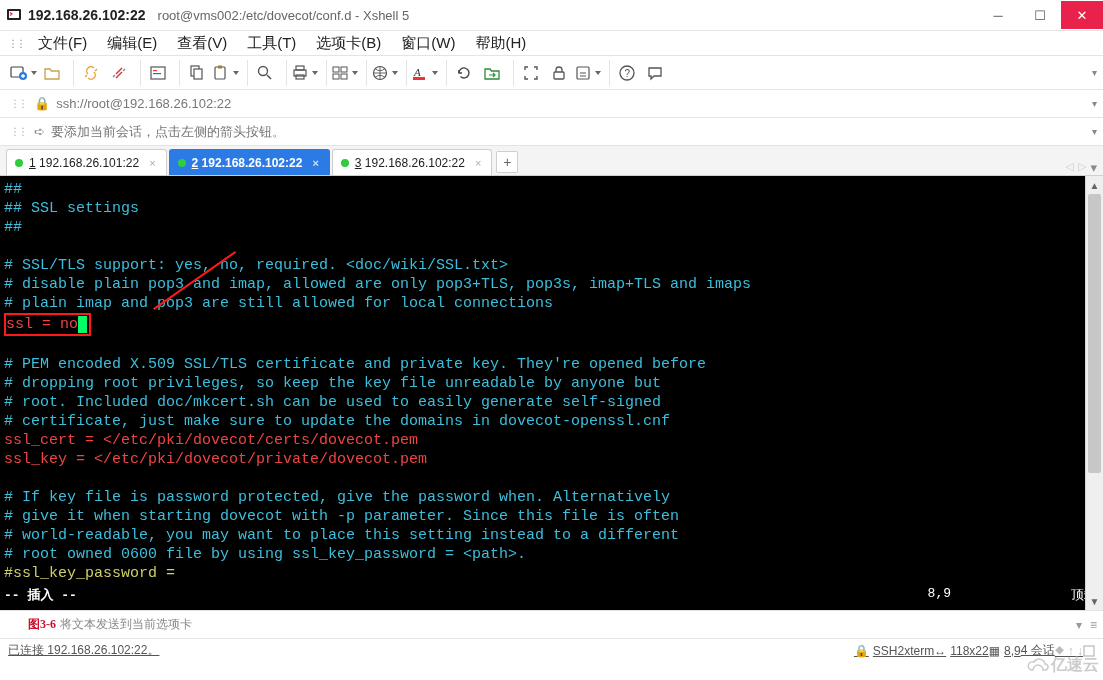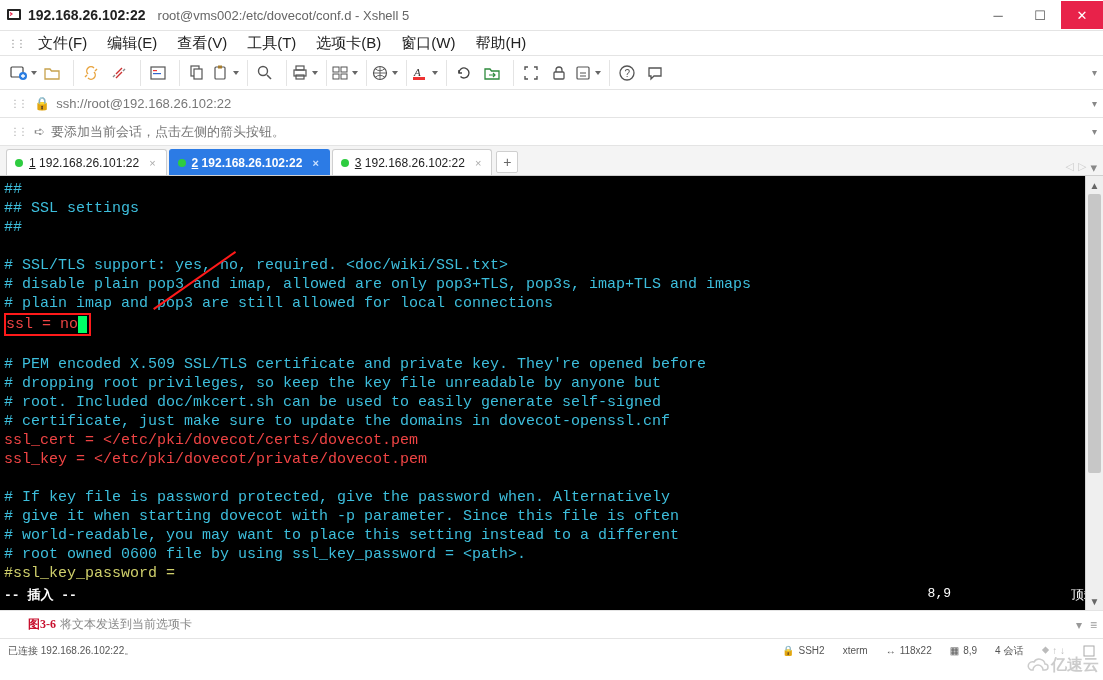--- a/index.html
+++ b/index.html
@@ -211,23 +211,23 @@
     font-size:12px;
   }
   .lower-bar .right-ctrls { margin-left:auto; margin-right:6px; display:flex; gap:8px; color:#999; font-size:12px;}
 
   
   .status-bar {
     height:24px;
     display:flex; align-items:center;
     padding:0 8px;
     border-top:1px solid #e4e4e4;
-    font-size:10px;
+    font-size:12px;
     color:#555;
-    gap:18px;
+    text-decoration:underline;
   }
   .status-bar .seg { display:flex; align-items:center; gap:4px; }
   .status-bar .spacer { flex:1; }
   .status-bar svg { width:12px; height:12px; }
 
   .watermark {
     position:absolute;
     right:4px; bottom:4px;
     color:#ccc;
     font-family:"Microsoft YaHei",sans-serif;

